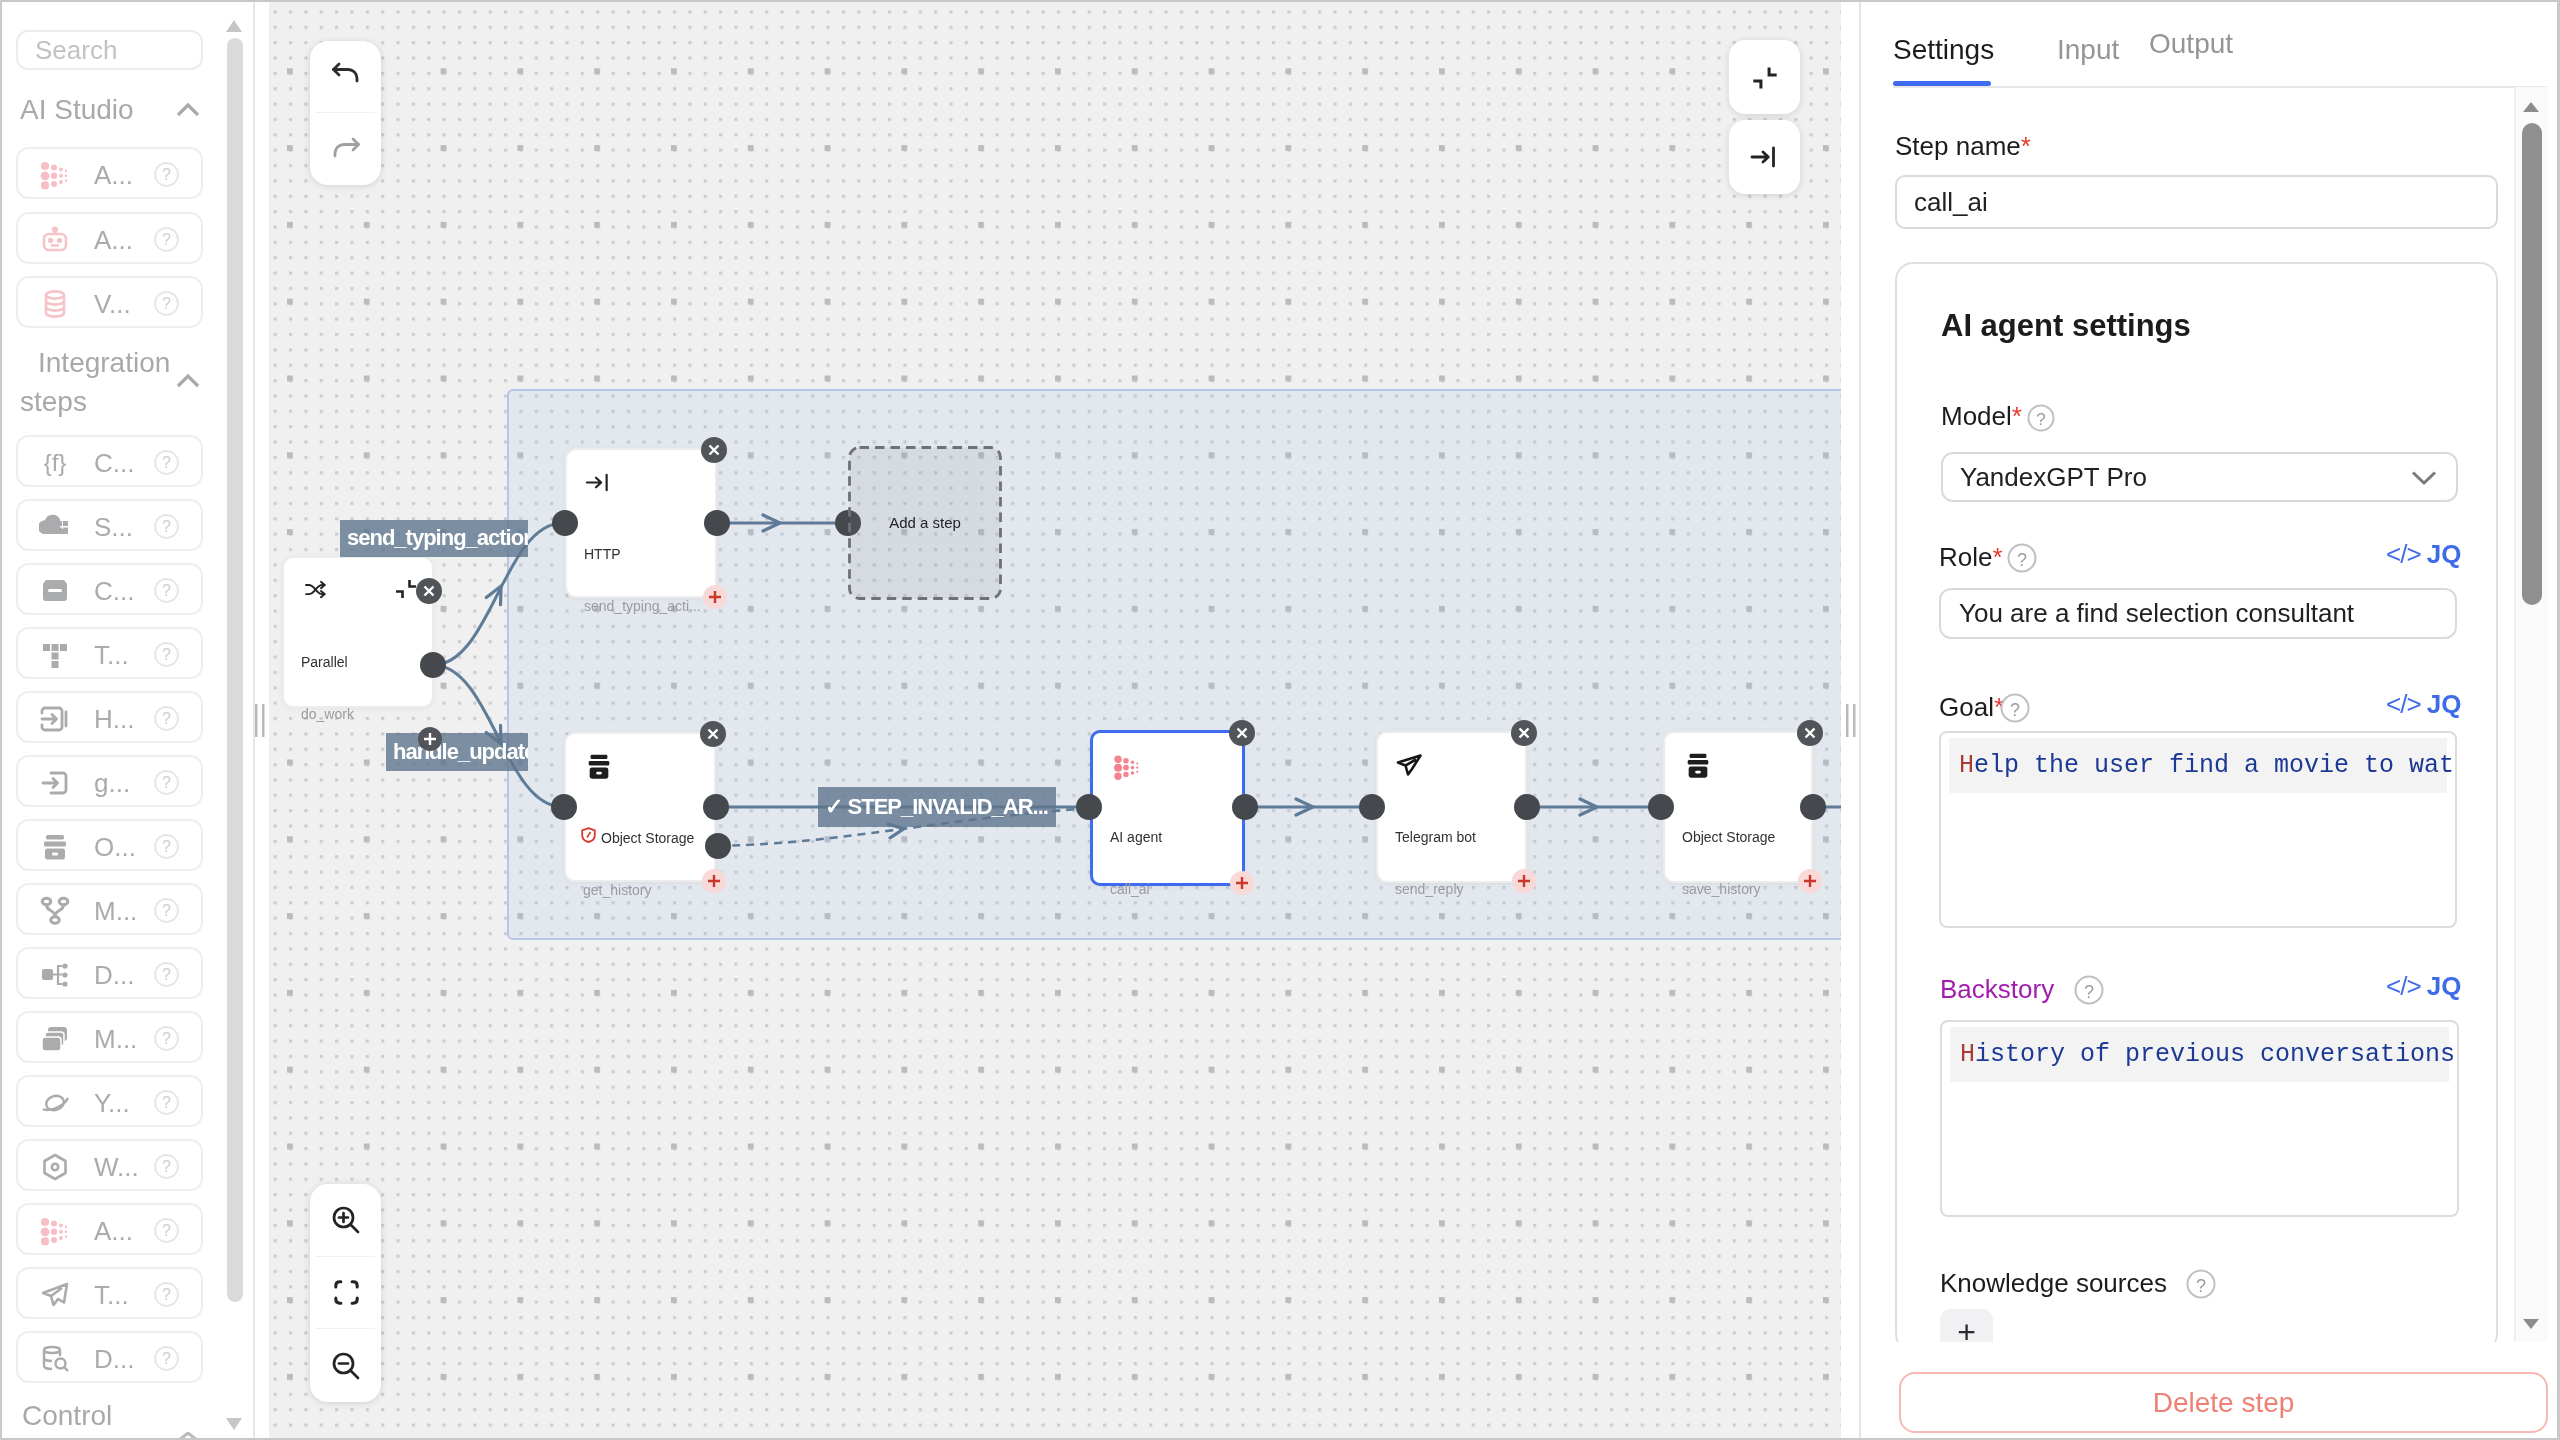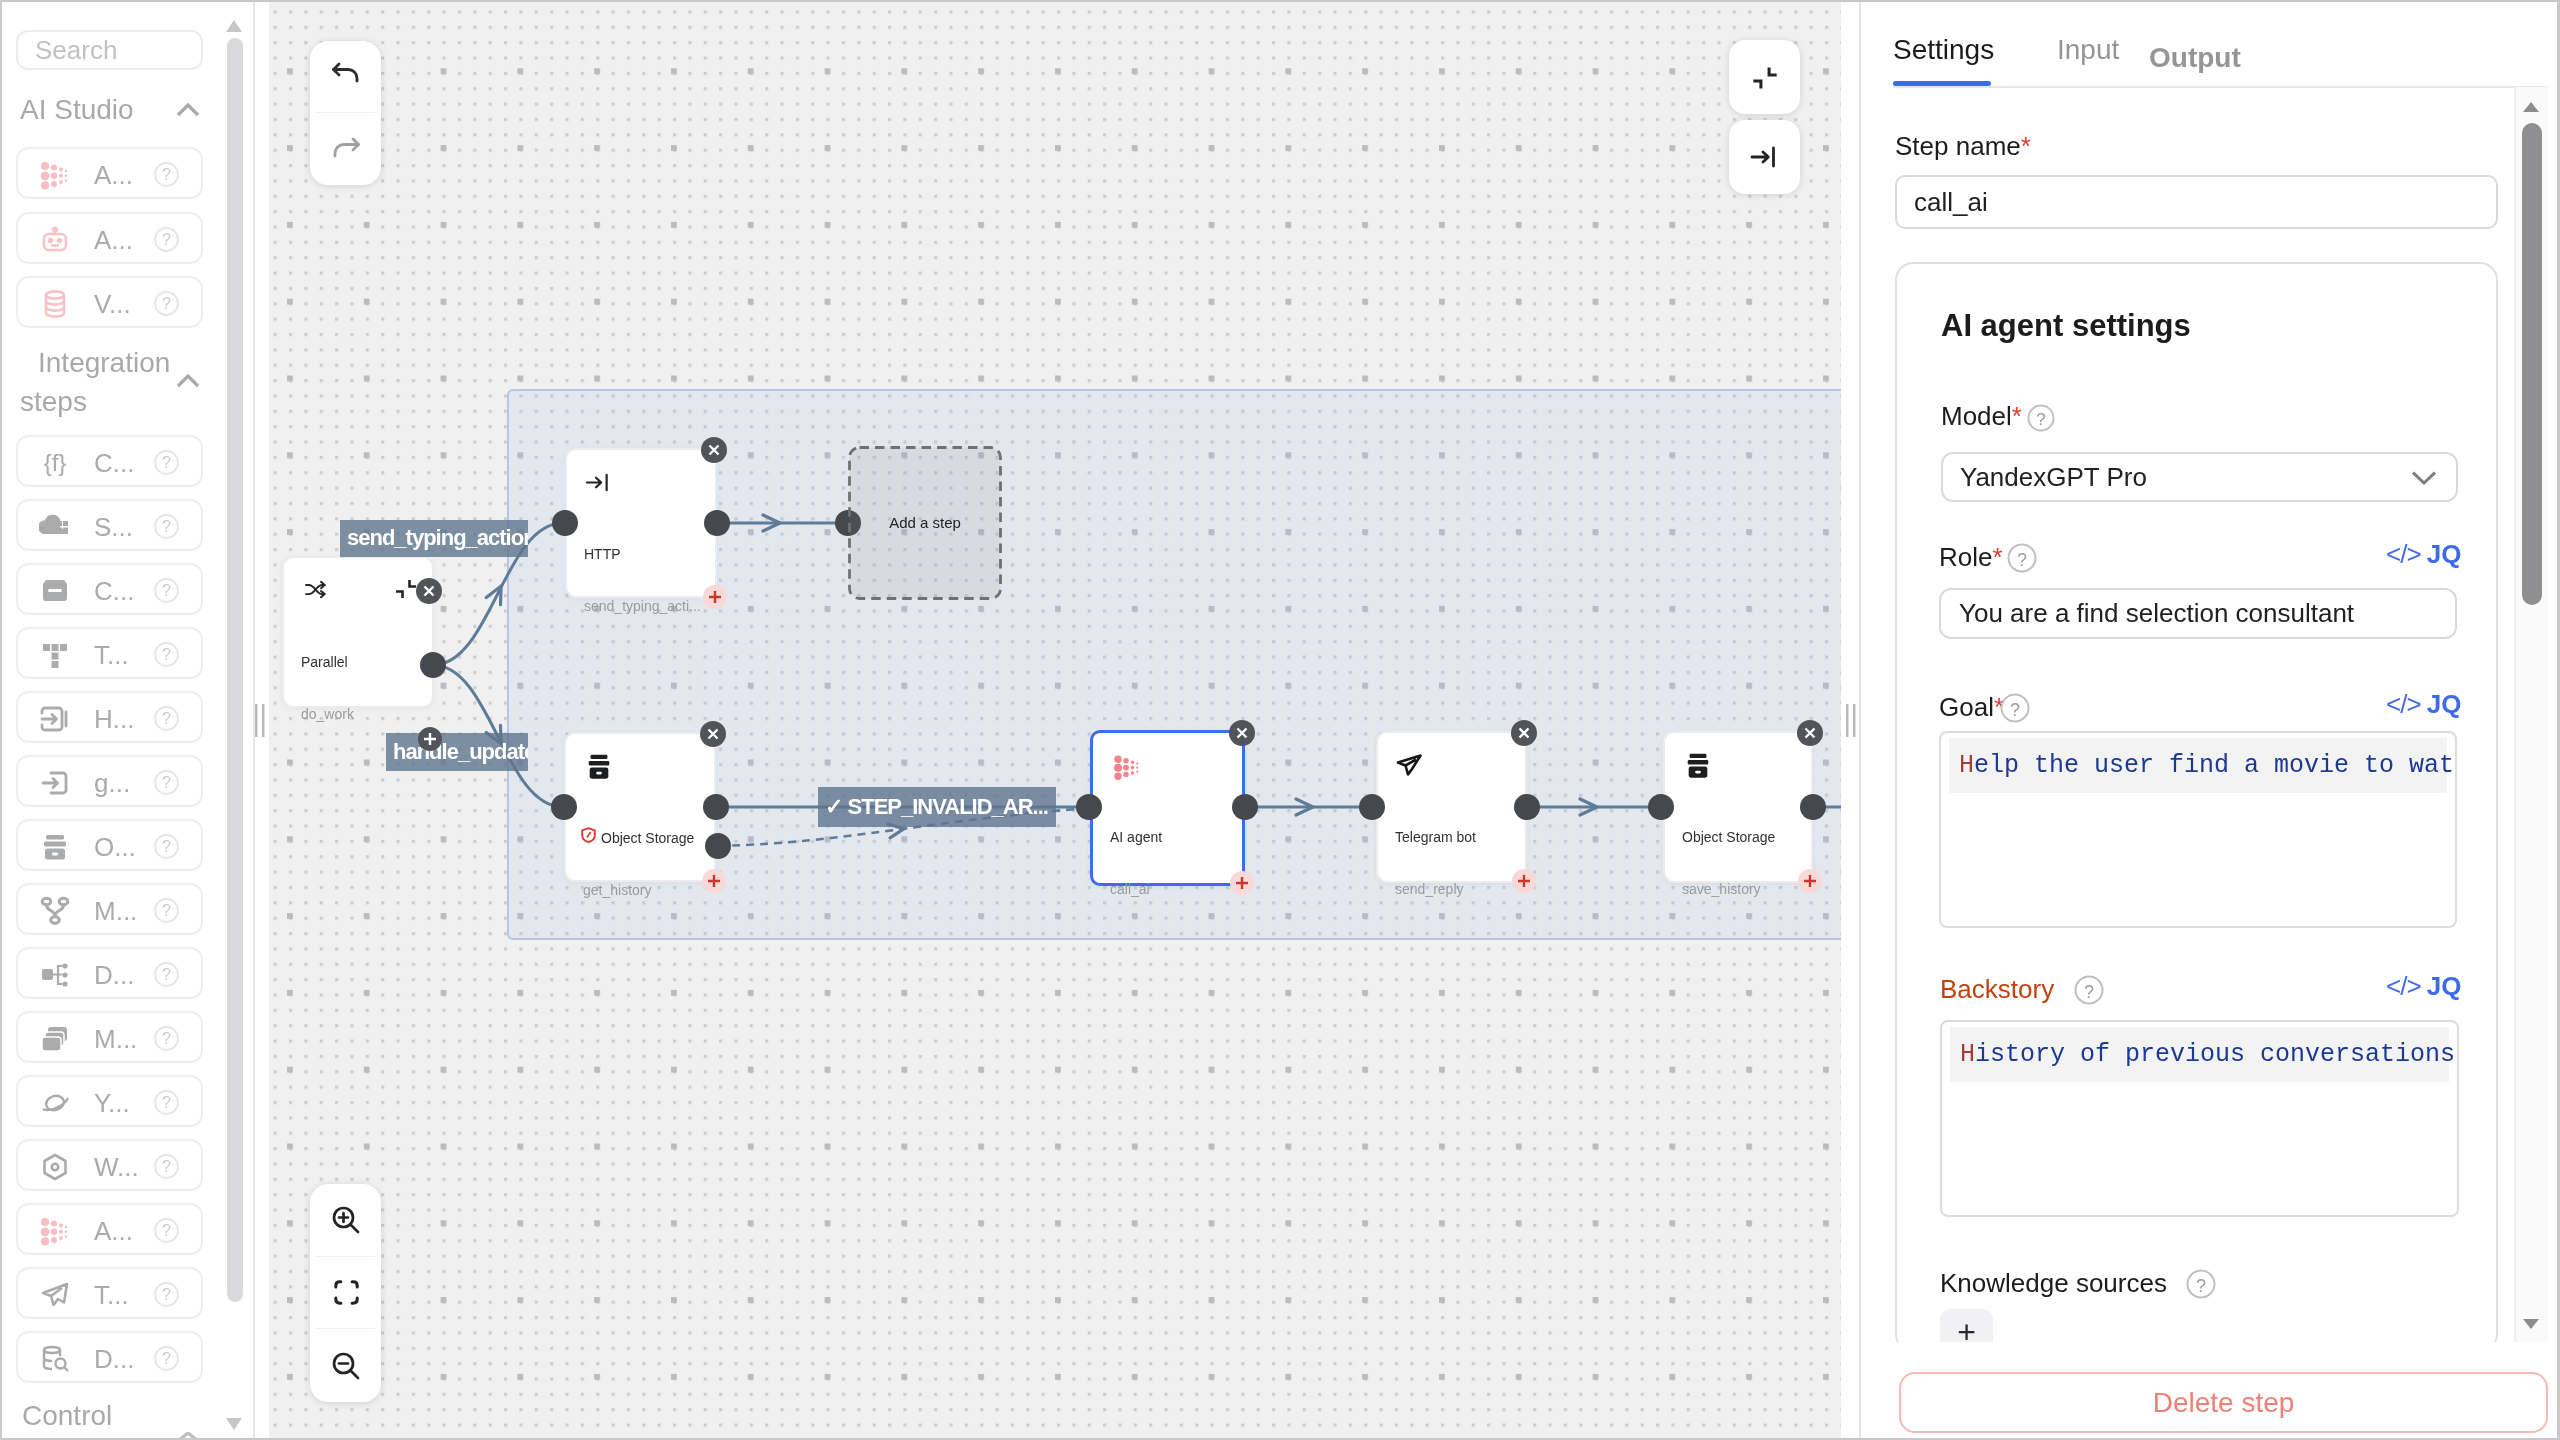--- a/index.html
+++ b/index.html
@@ -567,21 +567,21 @@
   </svg>
 <svg class="abs" style="left:1846px; top:704px; z-index:6;" width="11" height="33">
     <rect x="0" y="0" width="2.5" height="33" fill="#b9b9bb"></rect>
     <rect x="7" y="0" width="2.5" height="33" fill="#b9b9bb"></rect>
   </svg>
 <div class="abs" style="left:253px; top:2px; width:2px; height:1436px; background:#e7e7e9; z-index:6;"></div>
 <div class="abs" id="rpanel">
 
   <div class="abs" style="left:32px; top:32px; font-size:28px; color:#1a1b1d;">Settings</div>
   <div class="abs" style="left:196px; top:32px; font-size:28px; color:#959597;">Input</div>
-  <div class="abs" style="left:288px; top:40px; font-size:28px; color:#959597;font-weight:bold;">Output</div>
+  <div class="abs" style="left:288px; top:26px; font-size:28px; color:#959597;">Output</div>
   <div class="abs" style="left:32px; top:79px; width:98px; height:5px; background:#3e6cf0; border-radius:3px;"></div>
   <div class="abs" style="left:32px; top:84px; width:654px; height:2px; background:#e7e7e9;"></div>
 
   <div class="abs" style="left:0; top:86px; width:652px; height:1254px; overflow:hidden;">
     <div class="abs" style="left:34px; top:43px; font-size:26px; color:#1b1c1e;">Step name<span style="color:#e23b30;">*</span></div>
     <div class="abs" style="left:34px; top:87px; width:603px; height:54px; border:2px solid #dadadc; border-radius:10px; font-size:26px; color:#202124; line-height:50px; padding-left:17px;">call_ai</div>
 
     <div class="abs" style="left:34px; top:174px; width:603px; height:1090px; border:2px solid #e0e0e2; border-radius:18px;">
       <div class="abs" style="left:44px; top:44px; font-size:31px; font-weight:bold; color:#1b1c1e;">AI agent settings</div>
 
@@ -606,21 +606,21 @@
       <div class="abs" style="left:42px; top:428px; font-size:26px; color:#1b1c1e;">Goal<span style="color:#e23b30;">*</span></div>
       <svg class="abs" style="left:103px; top:429px;" width="30" height="30">
           <circle cx="15" cy="15" r="13.5" fill="none" stroke="#bfc0c2" stroke-width="2"></circle>
           <text x="15" y="22.5" font-size="18" fill="#9a9b9d" text-anchor="middle" font-family="Liberation Sans">?</text>
         </svg>
       <div class="abs jq" style="left:489px; top:425px;">&lt;/&gt; <b>JQ</b></div>
       <div class="abs codebox" style="left:42px; top:467px; width:518px; height:197px;">
         <div class="cline"><span class="c1">H</span><span class="c2">elp the user find a movie to wat</span></div>
       </div>
 
-      <div class="abs" style="left:43px; top:710px; font-size:26px; color:#c2410c;">Backstory</div>
+      <div class="abs" style="left:43px; top:710px; font-size:26px; color:#a21caf;">Backstory</div>
       <svg class="abs" style="left:177px; top:711px;" width="30" height="30">
           <circle cx="15" cy="15" r="13.5" fill="none" stroke="#bfc0c2" stroke-width="2"></circle>
           <text x="15" y="22.5" font-size="18" fill="#9a9b9d" text-anchor="middle" font-family="Liberation Sans">?</text>
         </svg>
       <div class="abs jq" style="left:489px; top:707px;">&lt;/&gt; <b>JQ</b></div>
       <div class="abs codebox" style="left:43px; top:756px; width:519px; height:197px;">
         <div class="cline"><span class="c1">H</span><span class="c2">istory of previous conversations</span></div>
       </div>
 
       <div class="abs" style="left:43px; top:1004px; font-size:26px; color:#1b1c1e;">Knowledge sources</div>

